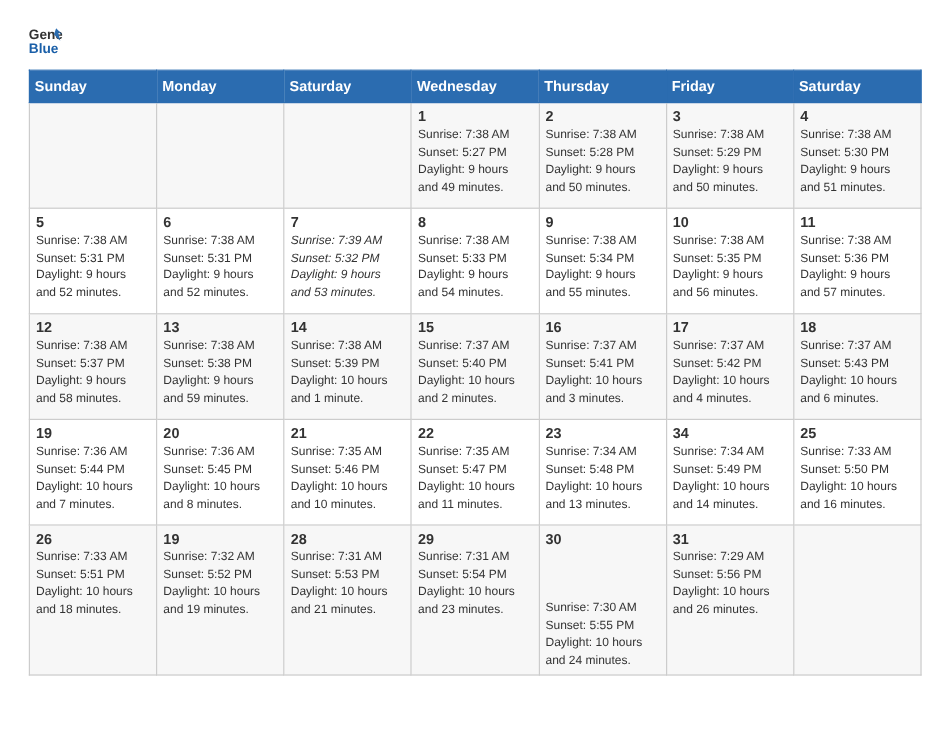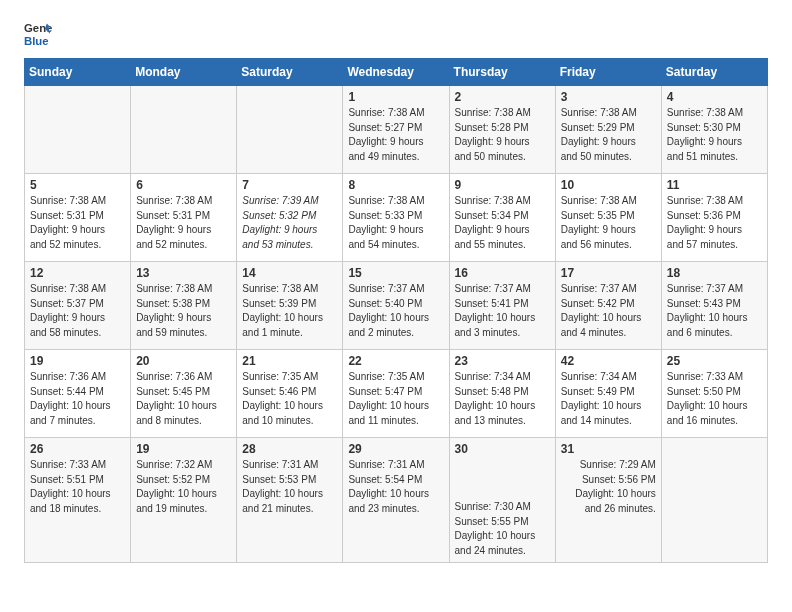--- a/index.html
+++ b/index.html
@@ -283,21 +283,21 @@
 and 11 minutes.</div>
           </td>
           <td>
             <span class="day-num">23</span>
             <div class="day-info" style="white-space: pre-line;">Sunrise: 7:34 AM
 Sunset: 5:48 PM
 Daylight: 10 hours
 and 13 minutes.</div>
           </td>
           <td>
-            <span class="day-num">42</span>
+            <span class="day-num">34</span>
             <div class="day-info" style="white-space: pre-line;">Sunrise: 7:34 AM
 Sunset: 5:49 PM
 Daylight: 10 hours
 and 14 minutes.</div>
           </td>
           <td>
             <span class="day-num">25</span>
             <div class="day-info" style="white-space: pre-line;">Sunrise: 7:33 AM
 Sunset: 5:50 PM
 Daylight: 10 hours
@@ -335,21 +335,21 @@
           </td>
           <td>
             <span class="day-num">30</span>
             <div class="day-info" style="white-space: pre-line; margin-top: 44px;">Sunrise: 7:30 AM
 Sunset: 5:55 PM
 Daylight: 10 hours
 and 24 minutes.</div>
           </td>
           <td>
             <span class="day-num">31</span>
-            <div class="day-info" style="white-space: pre-line; text-align: right;">Sunrise: 7:29 AM
+            <div class="day-info" style="white-space: pre-line;">Sunrise: 7:29 AM
 Sunset: 5:56 PM
 Daylight: 10 hours
 and 26 minutes.</div>
           </td>
           <td></td>
         </tr>
       </tbody>
   </table>
 </div>
 

